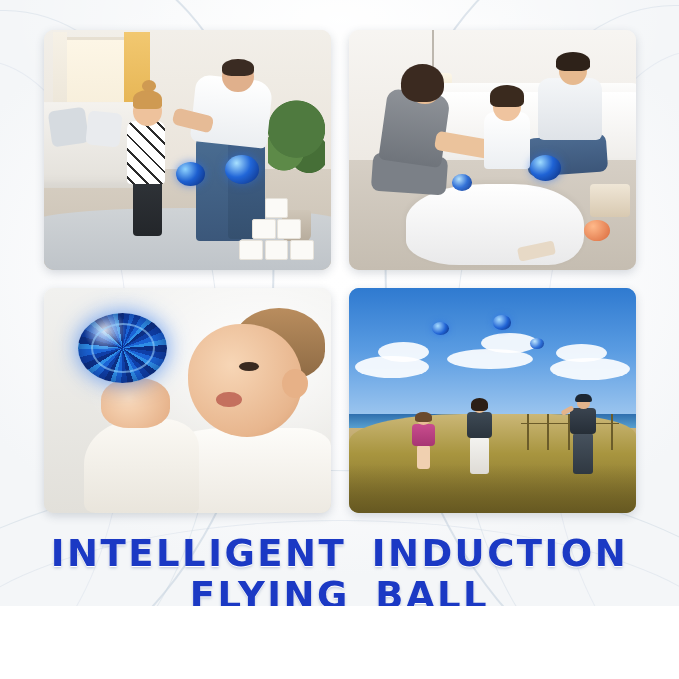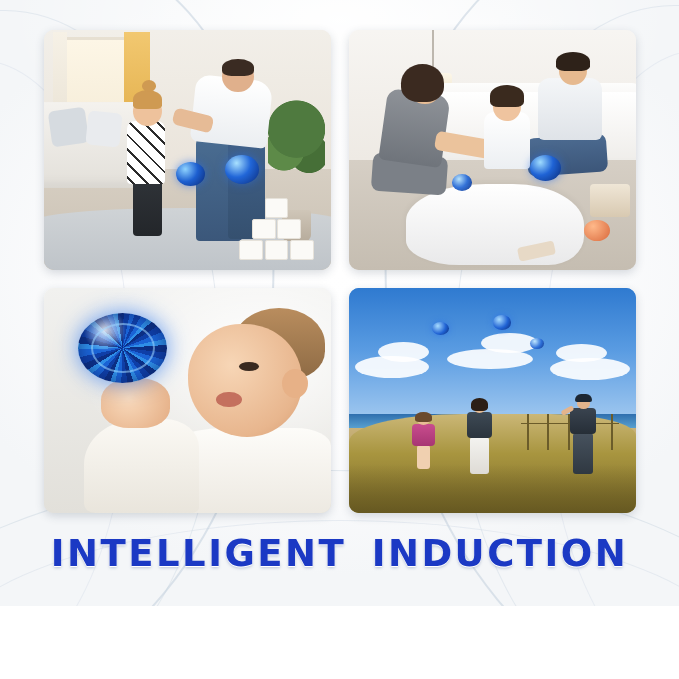--- a/index.html
+++ b/index.html
@@ -376,16 +376,17 @@
       <div class="fb1"></div>
       <div class="fb2"></div>
       <div class="fb3"></div>
       <div class="cap">Girl, mother and father on a grassy beach dune under a blue sky, three blue flying balls in the air</div>
     </div>
 
   </div>
 
   <div class="headline">
     <div class="l1">INTELLIGENT INDUCTION</div>
+    <div class="l2">FLYING BALL</div>
   </div>
 
 
 </div>
 
 </body></html>

